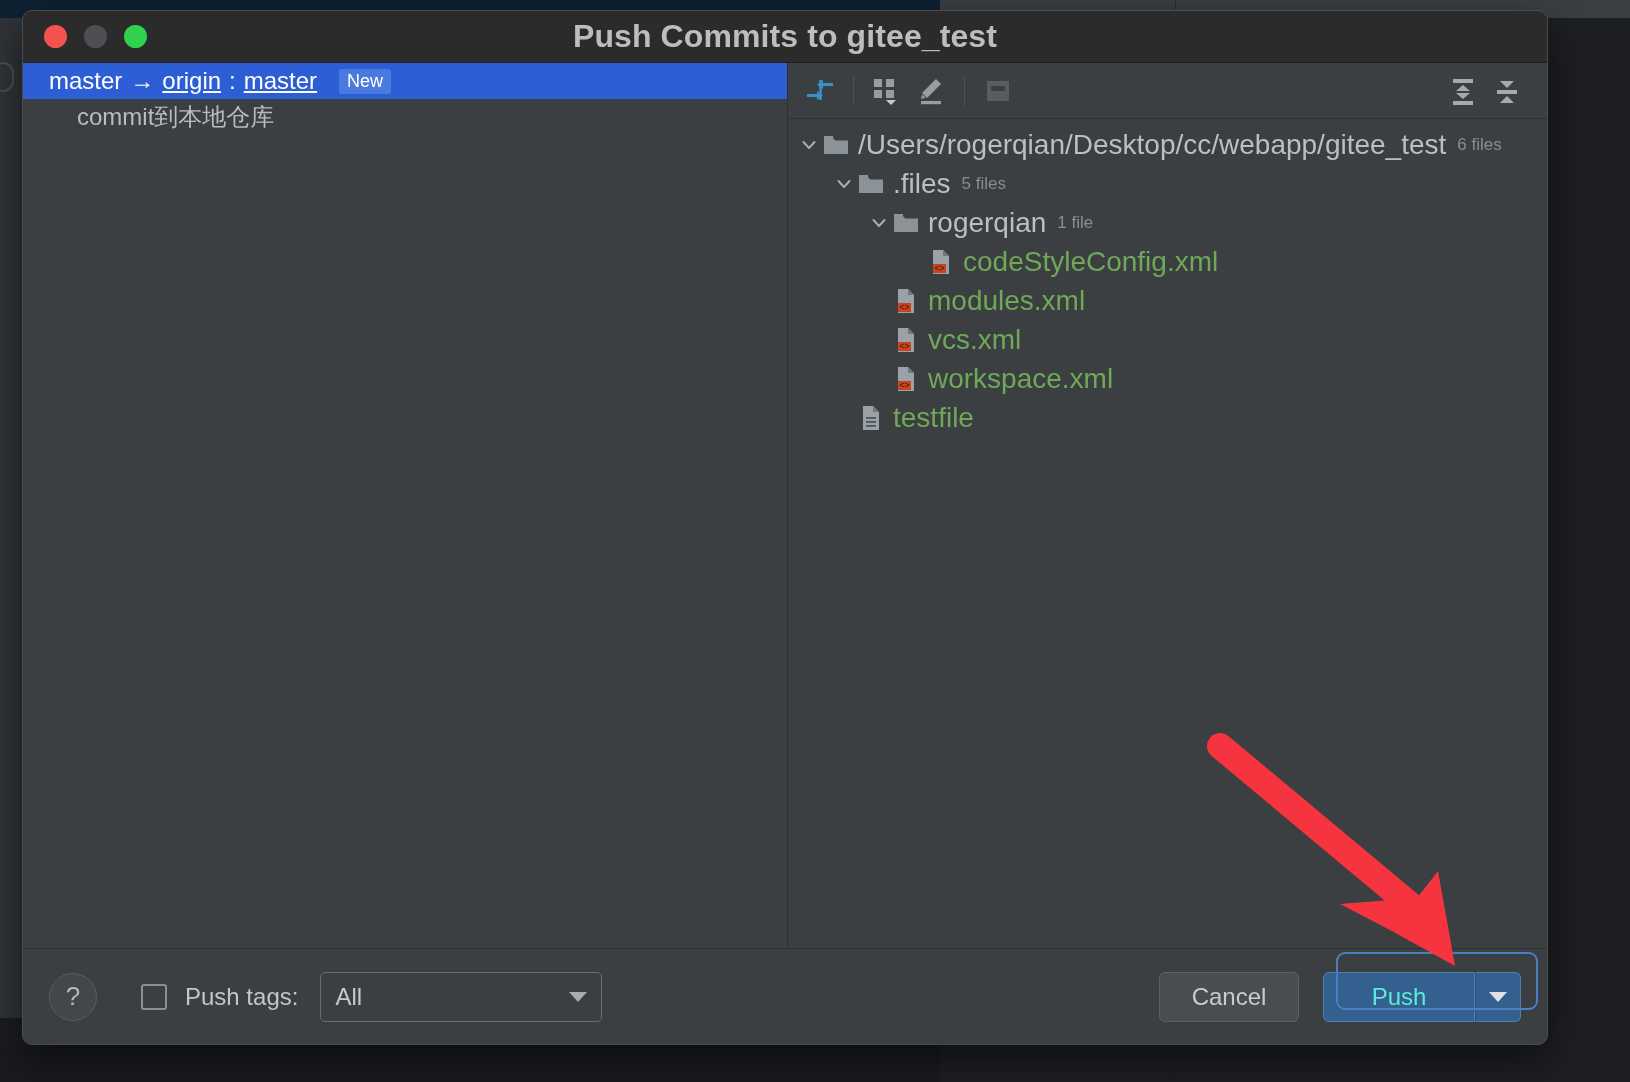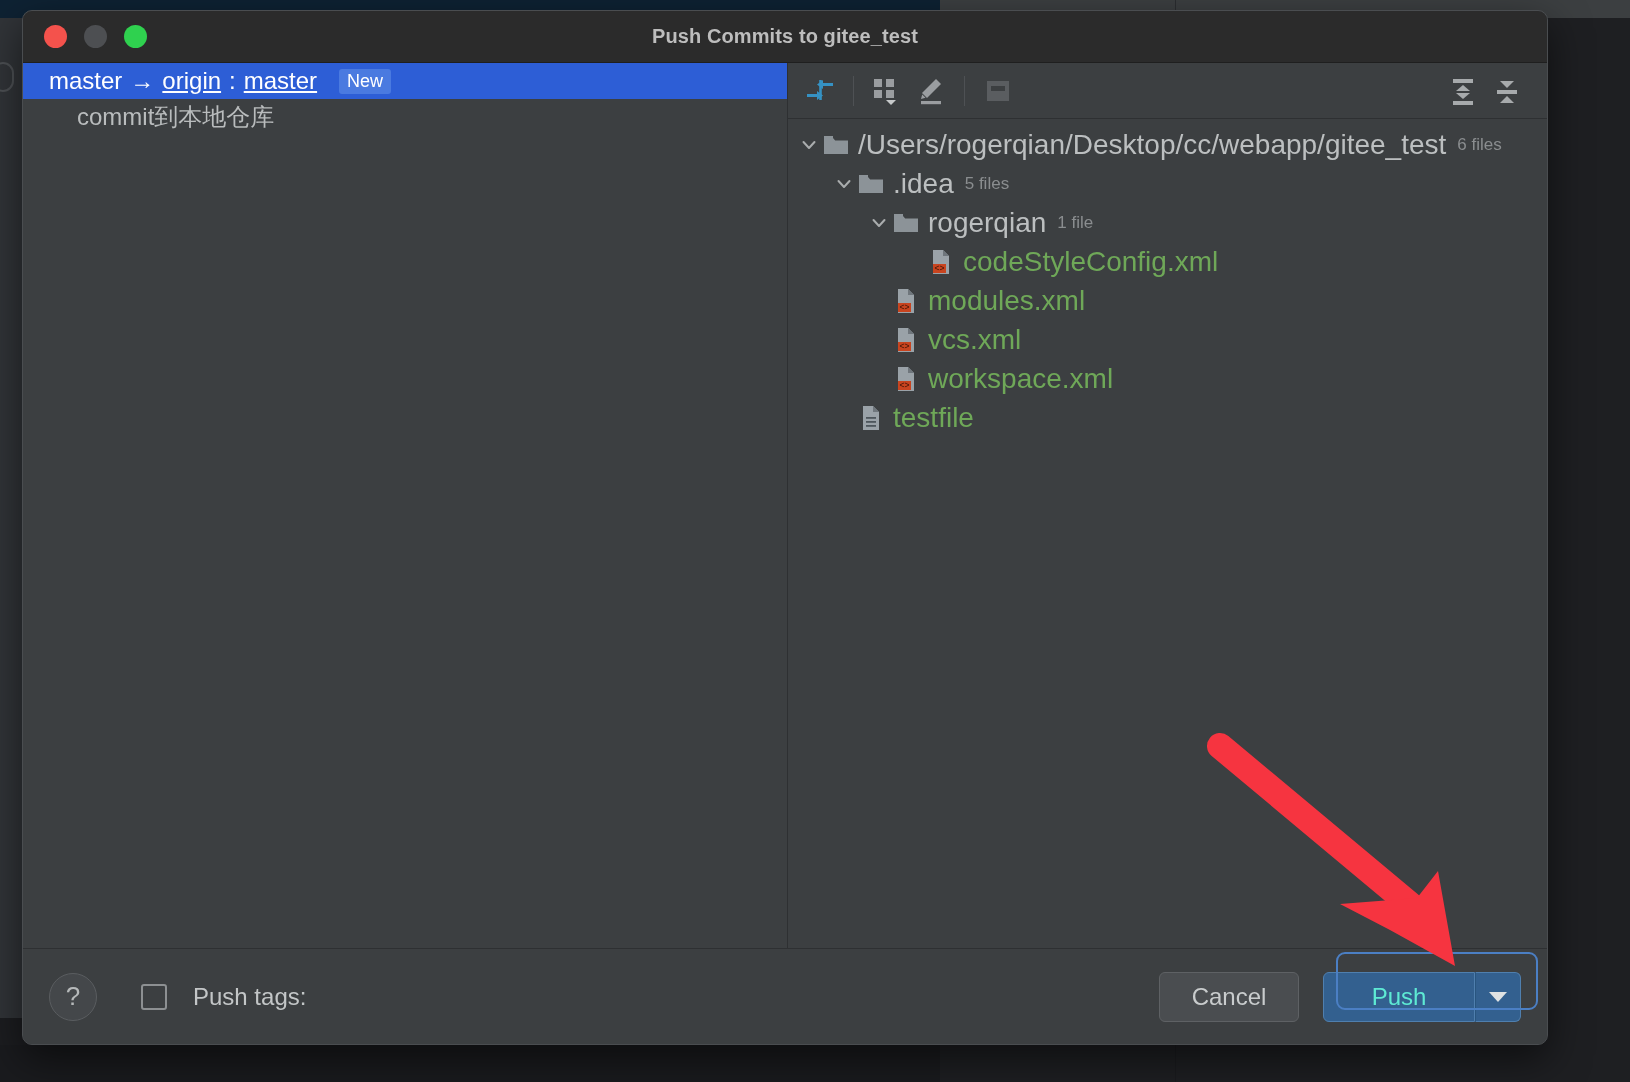--- a/index.html
+++ b/index.html
@@ -43,21 +43,21 @@
     display:flex; align-items:center;
     border-bottom:1px solid #1f1f1f;
   }
   .traffic { display:flex; gap:17px; margin-left:21px; }
   .tl { width:23px; height:23px; border-radius:50%; }
   .tl.red    { background:#f4524c; }
   .tl.yellow { background:#4d4f52; }
   .tl.green  { background:#2fd14f; }
   #window-title {
     position:absolute; left:0; right:0; text-align:center;
-    font-size:20px; font-weight:bold; color:#bdbdbd;
+    font-size:32px; font-weight:bold; color:#bdbdbd;
     letter-spacing:.1px; pointer-events:none;
   }
 
   
   #body { flex:1 1 auto; display:flex; min-height:0; background:#3c3f41; }
 
   
   #left-pane {
     width:765px; flex:0 0 765px;
     background:#3c3f41;
@@ -119,21 +119,21 @@
     border-top:1px solid #2e3032;
     display:flex; align-items:center;
     padding:0 26px 0 26px;
   }
   #help-button {
     width:48px; height:48px; border-radius:50%;
     background:#44474a; border:1px solid #5a5d60;
     display:flex; align-items:center; justify-content:center;
     color:#b6b9ba; font-size:26px;
   }
-  #push-tags-group { display:flex; align-items:center; margin-left:44px; gap:8px; }
+  #push-tags-group { display:flex; align-items:center; margin-left:44px; gap:0; }
   .checkbox {
     width:26px; height:26px; border:2px solid #8d9092; border-radius:3px;
     background:transparent;
   }
   #push-tags-label { font-size:24px; color:#c3c6c7; margin-left:18px; }
   #tags-select {
     margin-left:22px;
     width:282px; height:50px;
     background:#3c3f41; border:1px solid #6a6d70; border-radius:5px;
     display:flex; align-items:center; padding:0 14px;
@@ -316,21 +316,21 @@
               <svg width="18" height="18" viewBox="0 0 18 18">
                 <path d="M3.5 6 L9 12 L14.5 6" fill="none" stroke="#a9acad" stroke-width="2" stroke-linecap="round" stroke-linejoin="round"></path>
               </svg>
             </span>
             <span class="ficon">
               <svg width="26" height="22" viewBox="0 0 26 22">
                 <path d="M1 4 h9 l2.2 2.6 h12.8 v13.4 h-24 z" fill="#8c9398"></path>
                 <rect x="1" y="2" width="9" height="3" fill="#8c9398"></rect>
               </svg>
             </span>
-            <span class="tree-label path">.idea</span>
+            <span class="tree-label path">.files</span>
             <span class="tree-count">5 files</span>
           </div>
           <div class="tree-row" style="padding-left: 78px;">
             <span class="twisty">
               <svg width="18" height="18" viewBox="0 0 18 18">
                 <path d="M3.5 6 L9 12 L14.5 6" fill="none" stroke="#a9acad" stroke-width="2" stroke-linecap="round" stroke-linejoin="round"></path>
               </svg>
             </span>
             <span class="ficon">
               <svg width="26" height="22" viewBox="0 0 26 22">
@@ -411,20 +411,24 @@
 
   <div id="footer">
 
     <div id="help-button">
       <span>?</span>
     </div>
 
     <div id="push-tags-group">
       <div class="checkbox"></div>
       <span id="push-tags-label">Push tags:</span>
+      <div id="tags-select">
+        <span class="val">All</span>
+        <span class="caret"></span>
+      </div>
     </div>
 
     <div class="footer-spacer"></div>
 
     <div id="cancel-button">
       <span>Cancel</span>
     </div>
 
     <div id="push-split">
       <div id="push-button">

